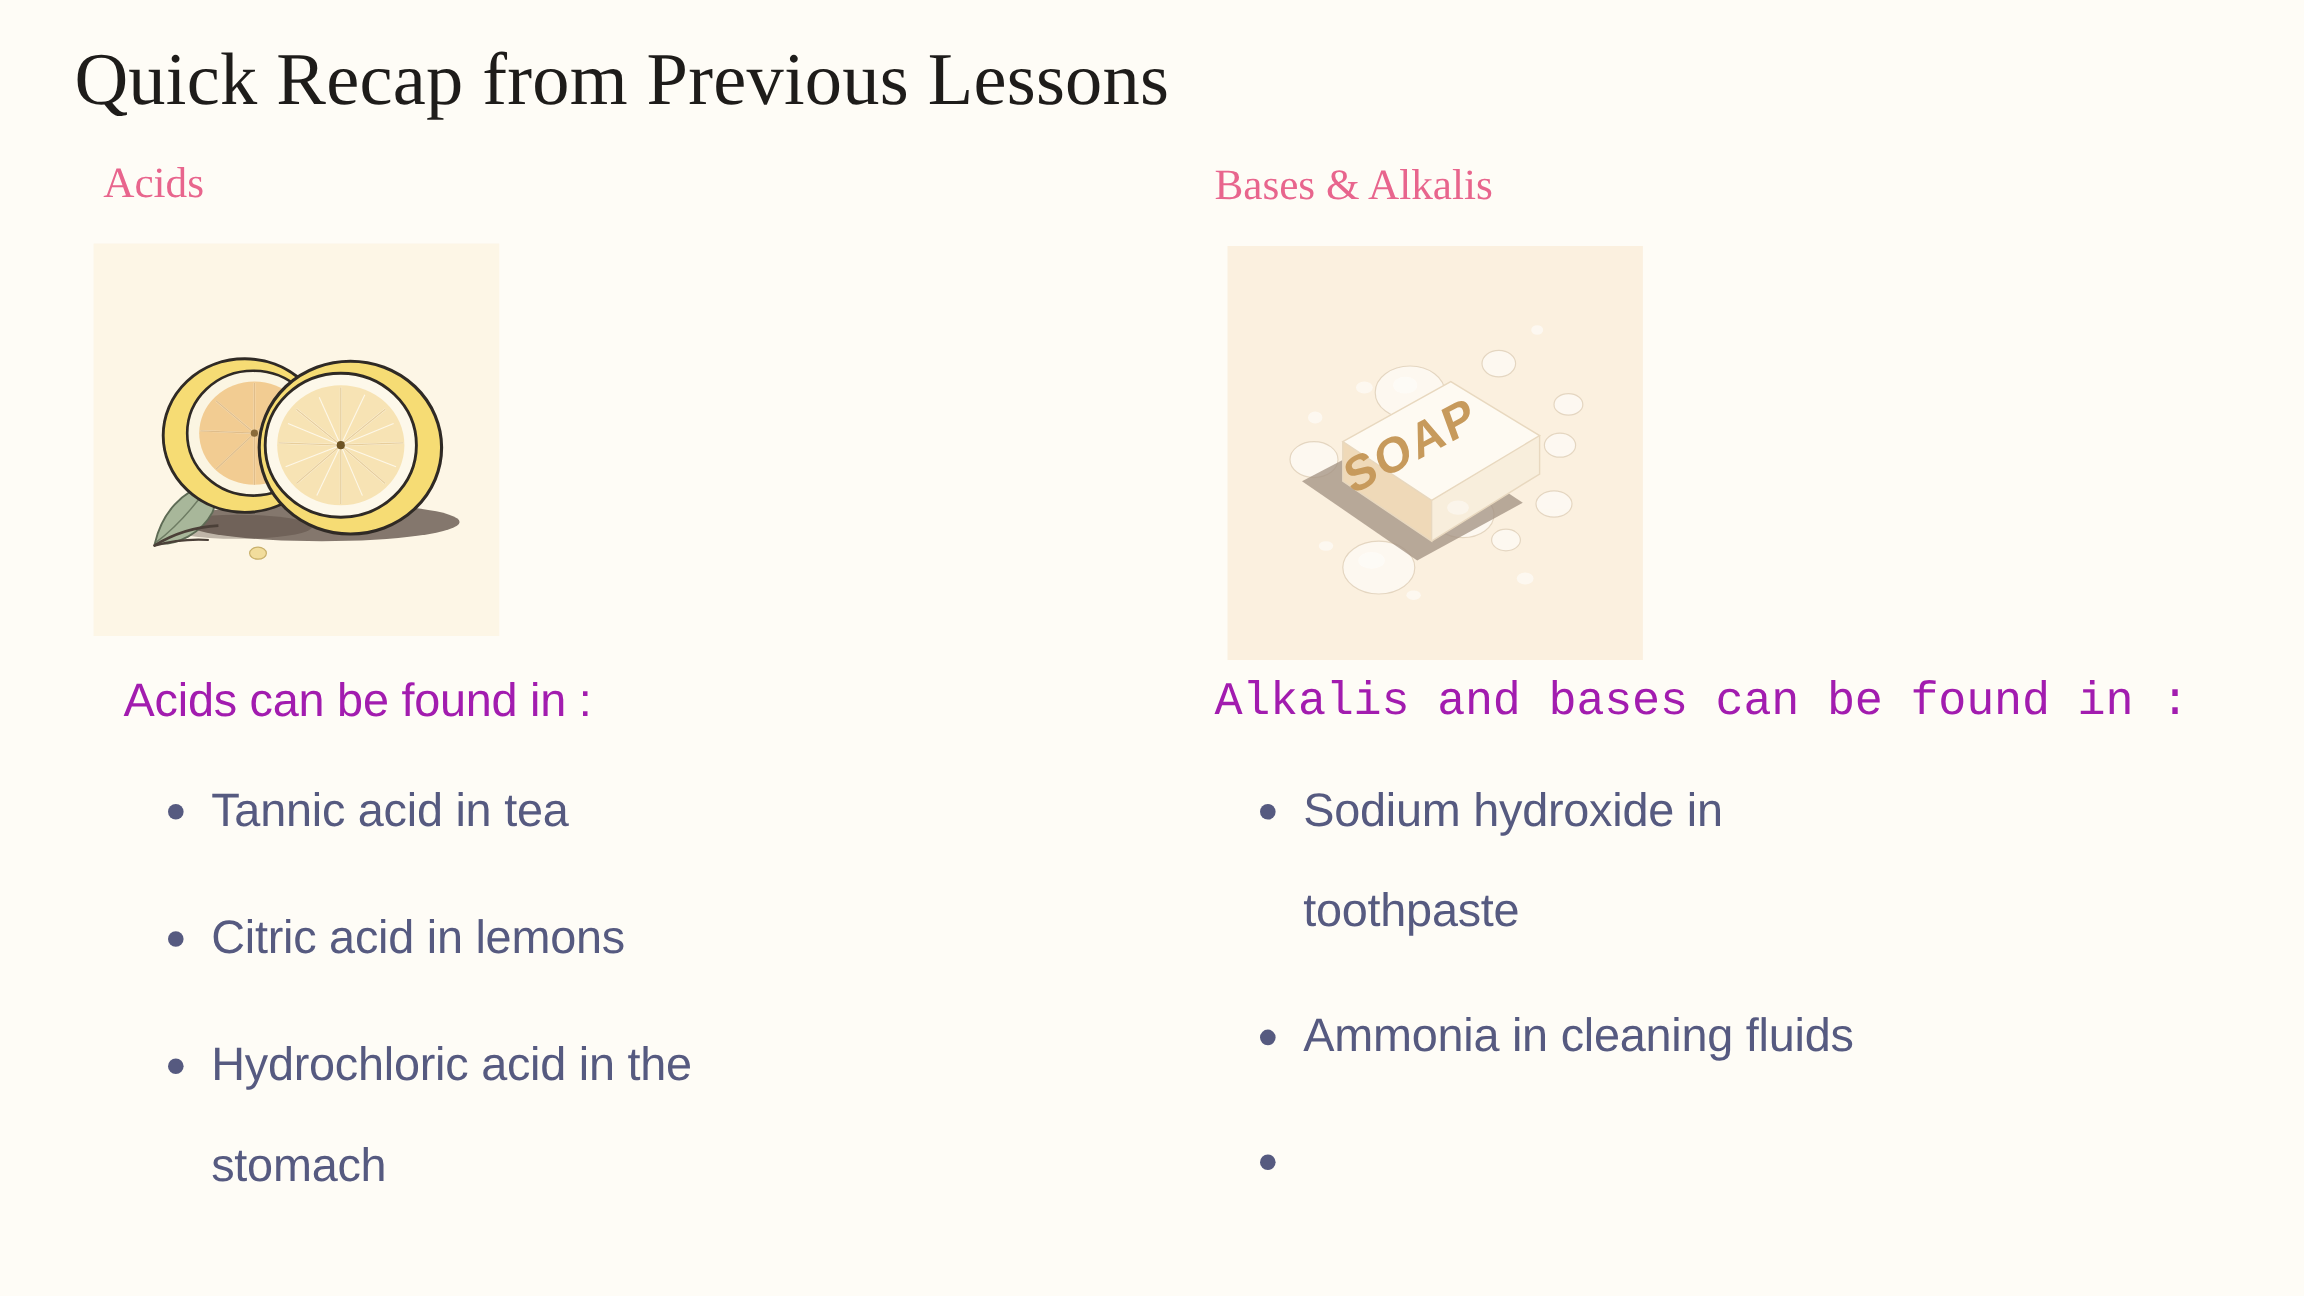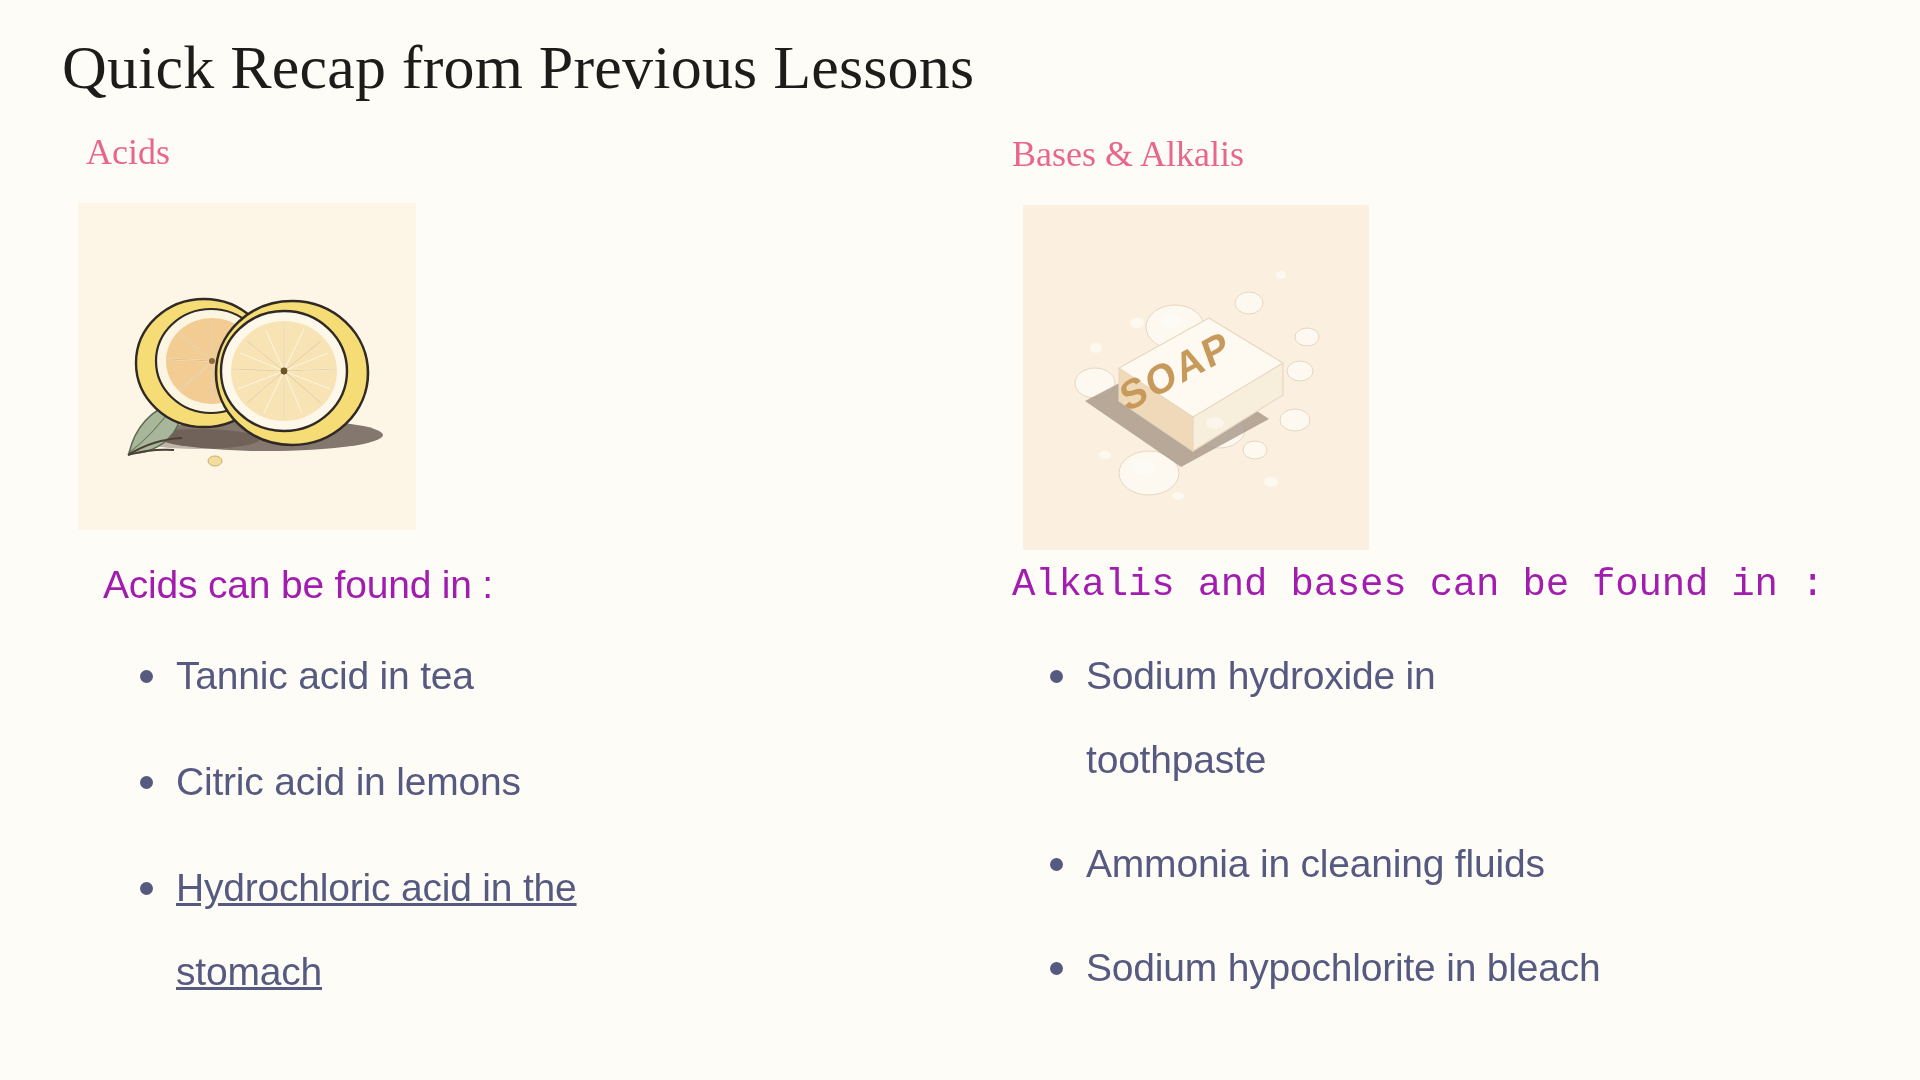--- a/index.html
+++ b/index.html
@@ -103,21 +103,21 @@
   ul.facts li .dot {
     position:absolute;
     left:6px;
     top:36px;
     width:13px;
     height:13px;
     border-radius:50%;
     background:#565A80;
   }
   
-  .wrap-narrow { display:block; max-width:430px;text-decoration:underline; }
+  .wrap-narrow { display:block; max-width:430px; }
   .wrap-mid    { display:block; max-width:370px; }
 </style>
 </head>
 <body>
 
 <div class="slide-title">Quick Recap from Previous Lessons</div>
 
 <div class="column left">
 
   <div class="col-heading">Acids</div>
@@ -288,16 +288,15 @@
     <li>
       <span class="dot"></span>
       <span class="wrap-mid">Sodium hydroxide in toothpaste</span>
     </li>
     <li>
       <span class="dot"></span>
       <span>Ammonia in cleaning fluids</span>
     </li>
     <li>
       <span class="dot"></span>
-      <span>Sodium hypochlorite in bleach</span>
     </li>
   </ul>
 </div>
 
 </body></html>

